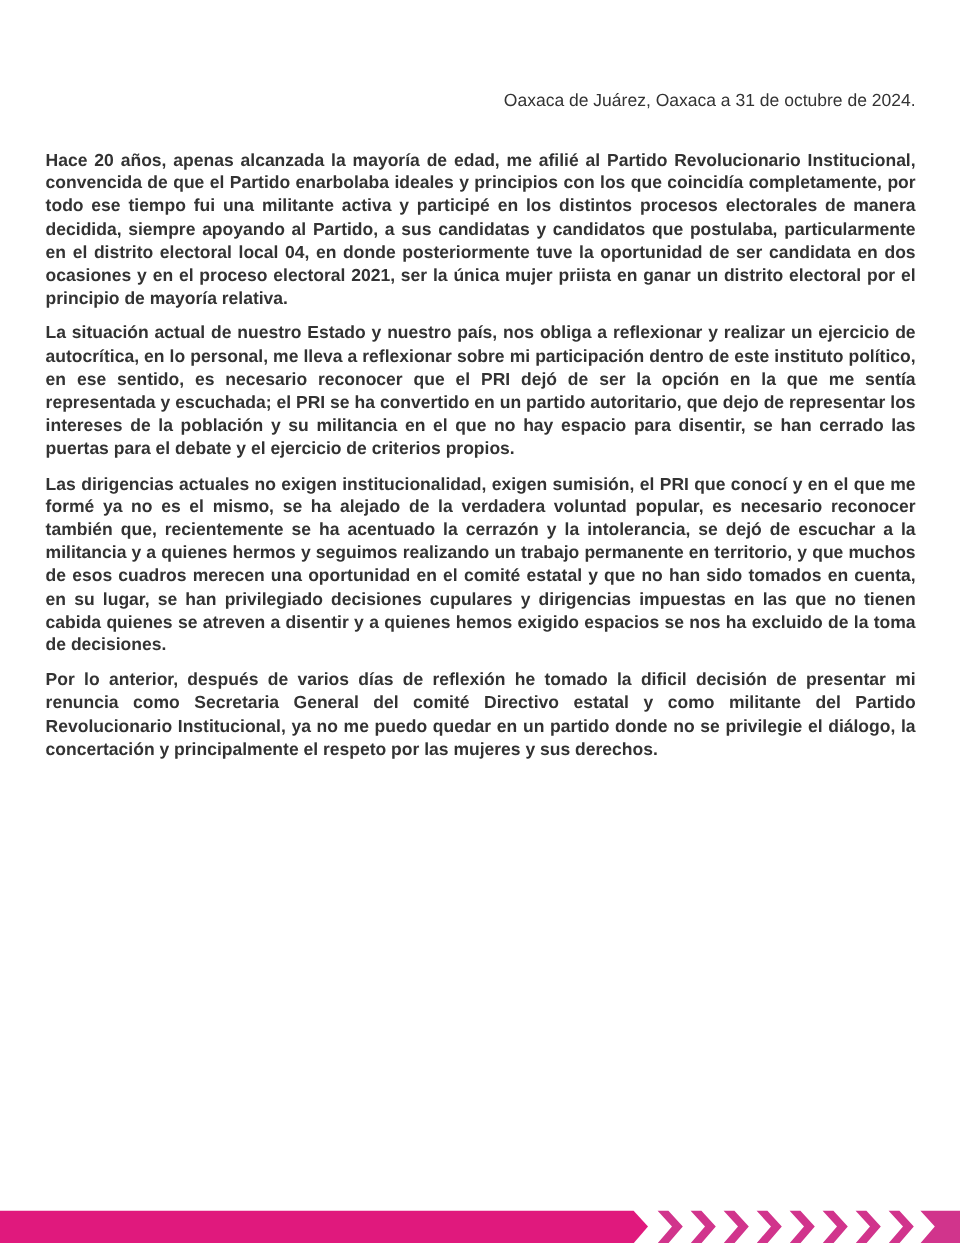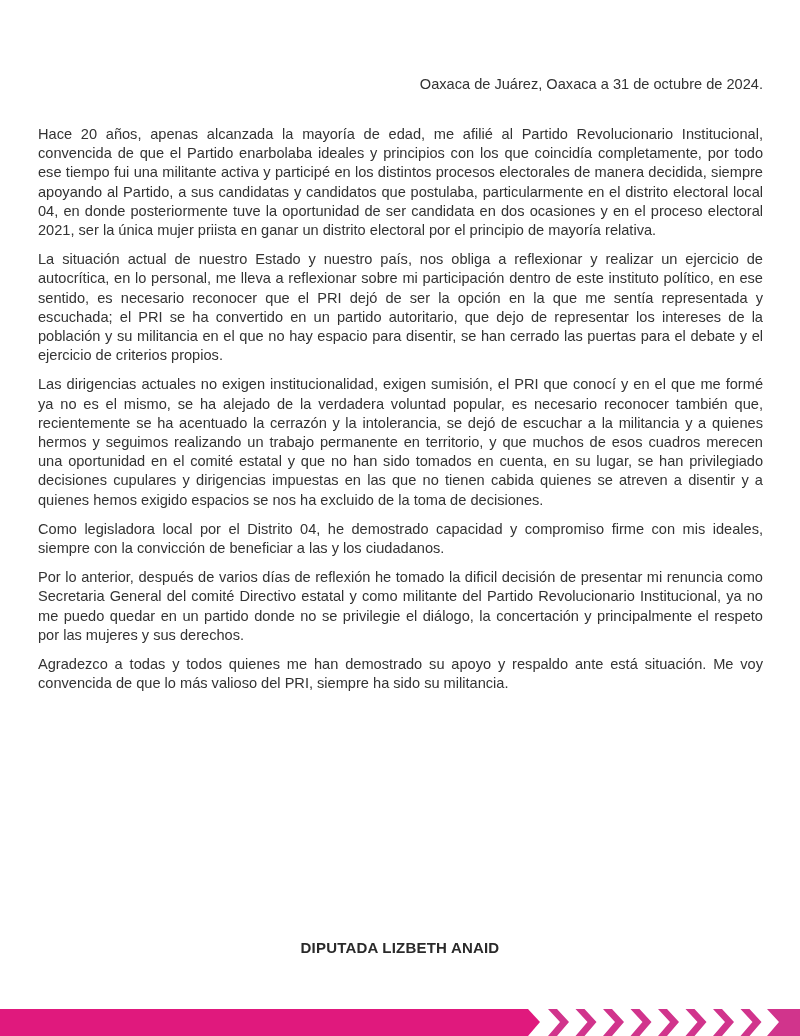--- a/index.html
+++ b/index.html
@@ -37,20 +37,21 @@
     top: 125px;
     width: 725px;
     font-size: 14.6px;
     line-height: 19.2px;
     color: #333333;
   }
   .body-text p {
     margin: 0 0 10px 0;
     text-align: justify;
     text-align-last: left;
+    font-weight: bold;
   }
   .body-text p.gap-before {
   }
   .signature {
     position: absolute;
     top: 938px;
     left: 0;
     width: 800px;
     text-align: center;
     font-weight: bold;
@@ -73,27 +74,24 @@
 <body>
 
 <div class="page">
 
   <div class="date">Oaxaca de Juárez, Oaxaca a 31 de octubre de 2024.</div>
 
   <div class="body-text">
     <p>Hace 20 años, apenas alcanzada la mayoría de edad, me afilié al Partido Revolucionario Institucional, convencida de que el Partido enarbolaba ideales y principios con los que coincidía completamente, por todo ese tiempo fui una militante activa y participé en los distintos procesos electorales de manera decidida, siempre apoyando al Partido, a sus candidatas y candidatos que postulaba,  particularmente en el distrito electoral local 04, en donde posteriormente tuve la oportunidad de ser candidata en dos ocasiones y en el proceso electoral 2021, ser la única mujer priista en ganar un distrito electoral por el principio de mayoría relativa.</p>
     <p>La situación actual de nuestro Estado y nuestro país, nos obliga a reflexionar y realizar un ejercicio de autocrítica, en lo personal, me lleva a reflexionar sobre mi participación dentro de este instituto político, en ese sentido, es necesario reconocer que el PRI dejó de ser la opción en la que me sentía representada y escuchada; el PRI se ha convertido en un partido autoritario, que dejo de representar los intereses de la población y su militancia en el que no hay espacio para disentir, se han cerrado las puertas para el debate y el ejercicio de criterios propios.</p>
     <p>Las dirigencias actuales no exigen institucionalidad, exigen sumisión, el PRI que conocí y en el que me formé ya no es el mismo, se ha alejado de la verdadera voluntad popular, es necesario reconocer también que, recientemente se ha acentuado la cerrazón y la intolerancia, se dejó de escuchar a la militancia y a quienes hermos y seguimos realizando  un trabajo permanente en territorio, y que muchos de esos cuadros merecen una oportunidad en el comité estatal y que no han sido tomados en cuenta, en su lugar, se han privilegiado decisiones cupulares y dirigencias impuestas en las que no tienen cabida quienes se atreven a disentir y a quienes hemos exigido espacios se nos ha excluido de la toma de decisiones.</p>
-    <p>Como legisladora local por el Distrito 04, he demostrado capacidad y compromiso firme con mis ideales, siempre con la convicción de beneficiar a las y los ciudadanos.</p>
     <p class="gap-before">Por lo anterior, después de varios días de reflexión he tomado la dificil decisión de presentar mi renuncia como Secretaria General del comité Directivo estatal y como militante del Partido Revolucionario Institucional, ya no me puedo quedar en un partido donde no se privilegie el diálogo, la concertación y principalmente el respeto por las mujeres y sus derechos.</p>
-    <p>Agradezco a todas y todos quienes me han demostrado su apoyo y respaldo ante está situación. Me voy convencida de que lo más valioso del PRI, siempre ha sido su militancia.</p>
   </div>
 
   <div class="signature">
-    <div>DIPUTADA LIZBETH ANAID</div>
   </div>
 
   <div class="footer-band">
     <svg id="band-svg" width="800" height="30" viewBox="0 0 800 30">
       <polygon id="band-main" points="0,3 528,3 540,16 528,30 0,30" fill="#e0197d"></polygon>
       <g id="chevrons">
           <polygon points="548,3 557,3 569,16 557,30 548,30 560,16" fill="#d1348c"></polygon>
           <polygon points="575.5,3 584.5,3 596.5,16 584.5,30 575.5,30 587.5,16" fill="#d1348c"></polygon>
           <polygon points="603,3 612,3 624,16 612,30 603,30 615,16" fill="#d1348c"></polygon>
           <polygon points="630.5,3 639.5,3 651.5,16 639.5,30 630.5,30 642.5,16" fill="#d1348c"></polygon>

